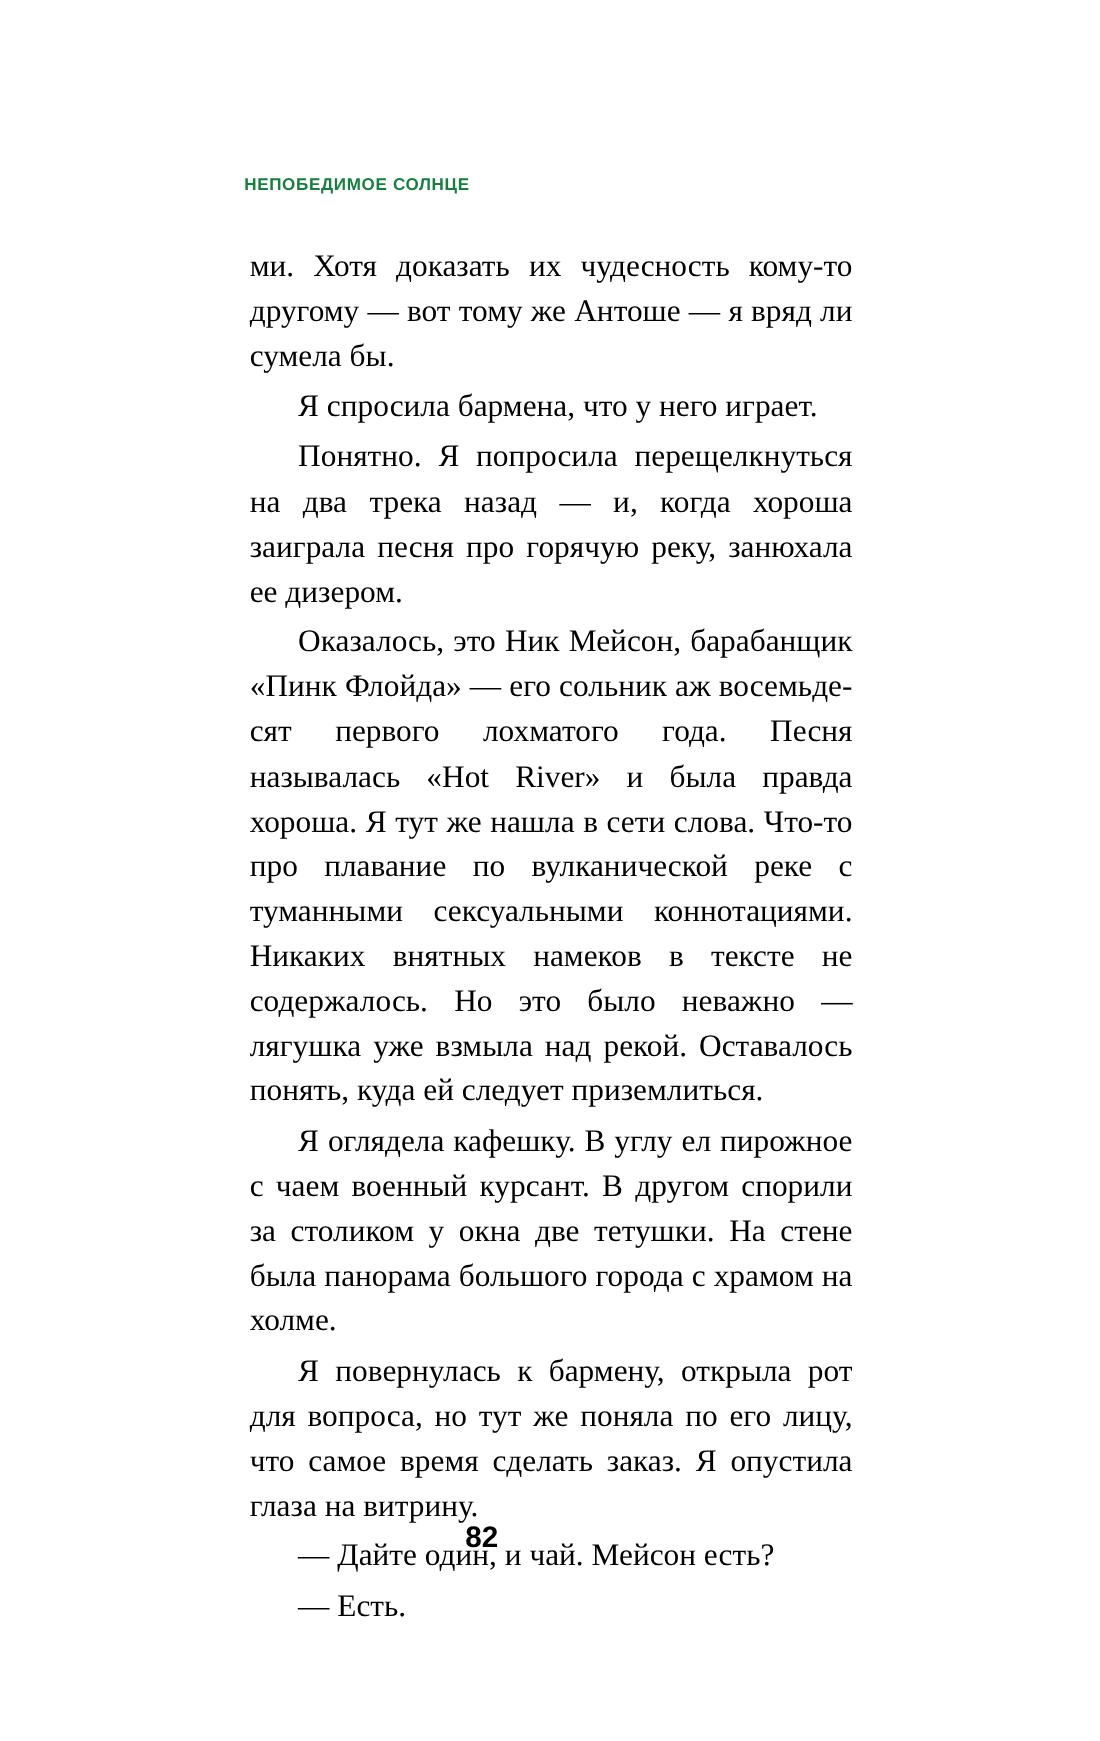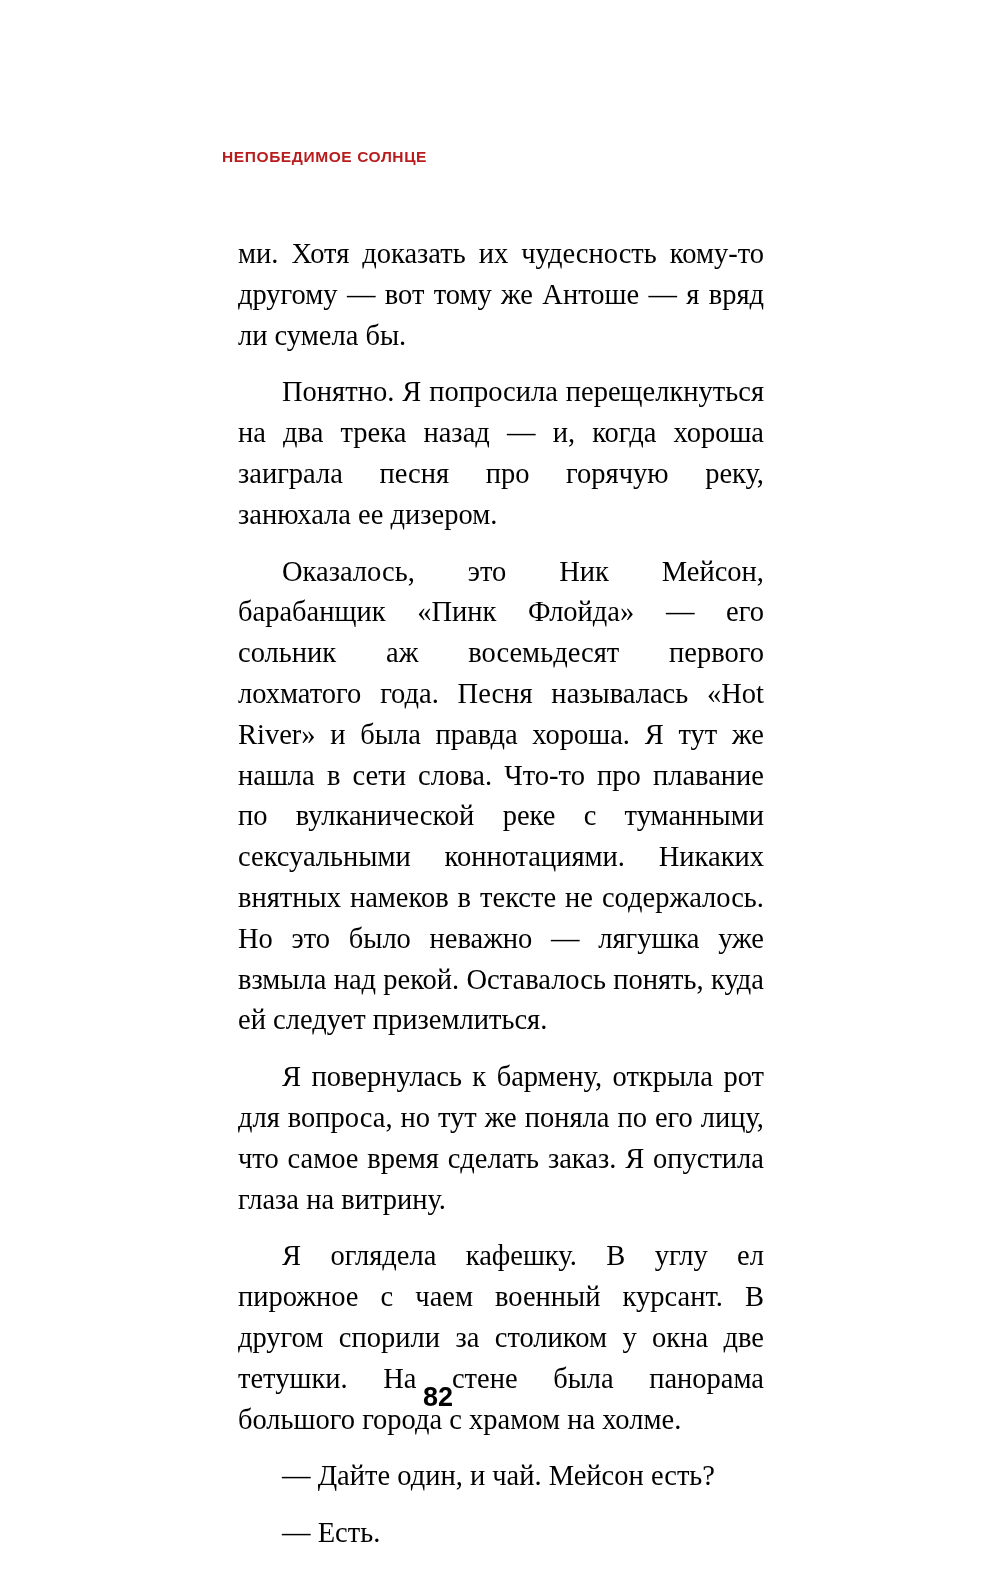--- a/index.html
+++ b/index.html
@@ -15,44 +15,44 @@
     -webkit-font-smoothing: antialiased;
   }
   .page {
     position: relative;
     width: 1000px;
     height: 1583px;
     box-sizing: border-box;
   }
   .running-head {
     position: absolute;
-    top: 148px;
+    top: 160px;
     left: 222px;
     font-family: "Liberation Sans", "DejaVu Sans", sans-serif;
     font-size: 15.5px;
     font-weight: 700;
     letter-spacing: 0.6px;
     text-transform: uppercase;
-    color: #b91c1c;
+    color: #15803d;
     white-space: nowrap;
   }
   .body-text {
     position: absolute;
     top: 218px;
     left: 222px;
     width: 558px;
     font-size: 28.5px;
     line-height: 40.8px;
     text-align: justify;
     text-justify: inter-word;
     hyphens: manual;
     color: #000;
   }
   .body-text p {
-    margin: 16px;
+    margin: 5px;
   }
   .p-indent {
     text-indent: 44px;
   }
   .p-noindent {
     text-indent: 0;
   }
   .dash-line {
     text-indent: 44px;
   }
@@ -71,23 +71,24 @@
 </style>
 </head>
 <body>
 
 <div class="page">
 
   <div class="running-head">НЕПОБЕДИМОЕ СОЛНЦЕ</div>
 
   <div class="body-text">
     <p class="p-noindent">ми. Хотя доказать их чудесность кому-то друго­му — вот тому же Антоше — я вряд ли сумела бы.</p>
+    <p class="p-indent">Я спросила бармена, что у него играет.</p>
     <p class="p-indent">Понятно. Я попросила перещелкнуться на два трека назад — и, когда хороша заиграла пес­ня про горячую реку, занюхала ее дизером.</p>
     <p class="p-indent">Оказалось, это Ник Мейсон, барабанщик «Пинк Флойда» — его сольник аж восемьде­сят первого лохматого года. Песня называлась «Hot River» и была правда хороша. Я тут же нашла в сети слова. Что-то про плавание по вулканической реке с туманными сексуальны­ми коннотациями. Никаких внятных намеков в тексте не содержалось. Но это было неваж­но — лягушка уже взмыла над рекой. Остава­лось понять, куда ей следует приземлиться.</p>
+    <p class="p-indent">Я оглядела кафешку. В углу ел пирожное с чаем военный курсант. В другом спорили за столиком у окна две тетушки. На стене была панорама большого города с храмом на холме.</p>
     <p class="p-indent">Я повернулась к бармену, открыла рот для вопроса, но тут же поняла по его лицу, что са­мое время сделать заказ. Я опустила глаза на витрину.</p>
-    <p class="p-indent">Я оглядела кафешку. В углу ел пирожное с чаем военный курсант. В другом спорили за столиком у окна две тетушки. На стене была панорама большого города с храмом на холме.</p>
     <p class="dash-line">— Дайте один, и чай. Мейсон есть?</p>
     <p class="dash-line">— Есть.</p>
   </div>
 
   <div class="folio">82</div>
 
 </div>
 
 </body></html>

